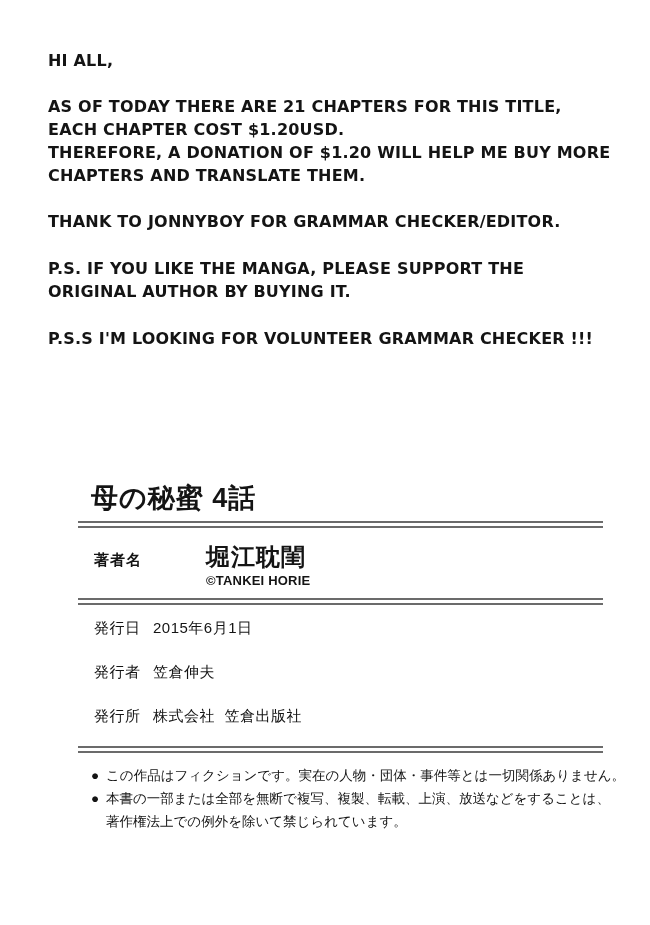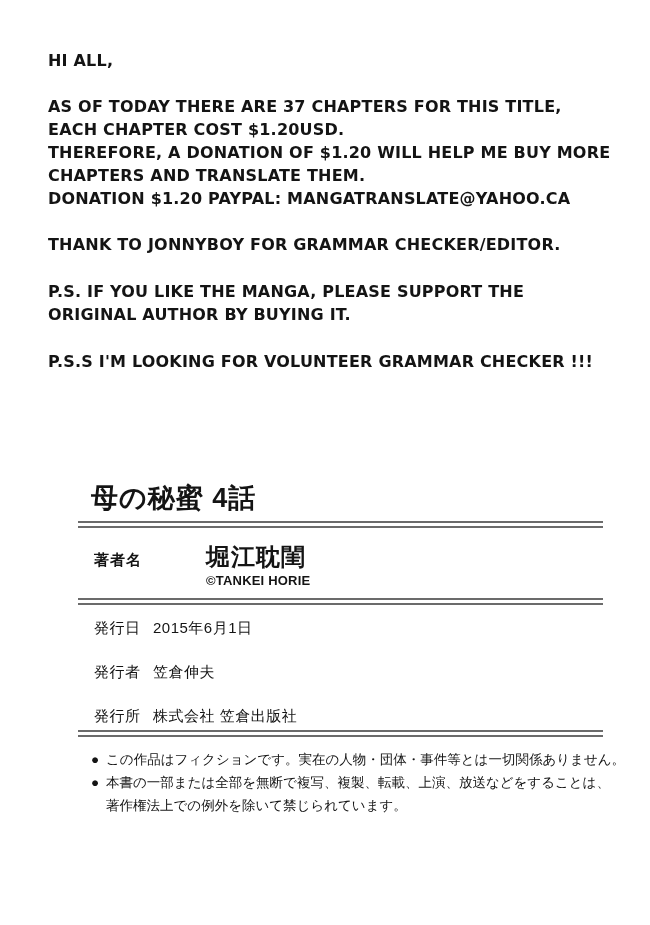--- a/index.html
+++ b/index.html
@@ -89,21 +89,21 @@
 
   .pub-rows { margin-top: 14px; }
   .pub-row {
     display: flex;
     align-items: baseline;
     font-size: 15px;
     letter-spacing: 0.5px;
     margin-bottom: 25px;
     white-space: nowrap;
   }
-  .pub-row:last-child { margin-bottom: 4px; }
+  .pub-row:last-child { margin-bottom: 20px; font-family: Liberation Mono, monospace; }
   .pub-label { width: 59px; padding-left: 16px; font-weight: 500; }
   .pub-value { font-weight: 500; }
 
   .notes {
     margin-top: 11px;
     padding-left: 13px;
     font-size: 13.5px;
     line-height: 23px;
     letter-spacing: 0;
     color: #141414;
@@ -115,25 +115,24 @@
 </head>
 <body>
 
 <div class="page">
 
   <div class="translator-note">
     <div class="para">
       <div>HI ALL,</div>
     </div>
     <div class="para">
-      <div>AS OF TODAY THERE ARE 37 CHAPTERS FOR THIS TITLE,</div>
+      <div>AS OF TODAY THERE ARE 21 CHAPTERS FOR THIS TITLE,</div>
       <div>EACH CHAPTER COST $1.20USD.</div>
       <div>THEREFORE, A DONATION OF $1.20 WILL HELP ME BUY MORE</div>
       <div>CHAPTERS AND TRANSLATE THEM.</div>
-      <div>DONATION $1.20 PAYPAL: MANGATRANSLATE@YAHOO.CA</div>
     </div>
     <div class="para gap-lg">
       <div>THANK TO JONNYBOY FOR GRAMMAR CHECKER/EDITOR.</div>
     </div>
     <div class="para gap-lg">
       <div>P.S. IF YOU LIKE THE MANGA, PLEASE SUPPORT THE</div>
       <div>ORIGINAL AUTHOR BY BUYING IT.</div>
     </div>
     <div class="para">
       <div>P.S.S I'M LOOKING FOR VOLUNTEER GRAMMAR CHECKER !!!</div>

